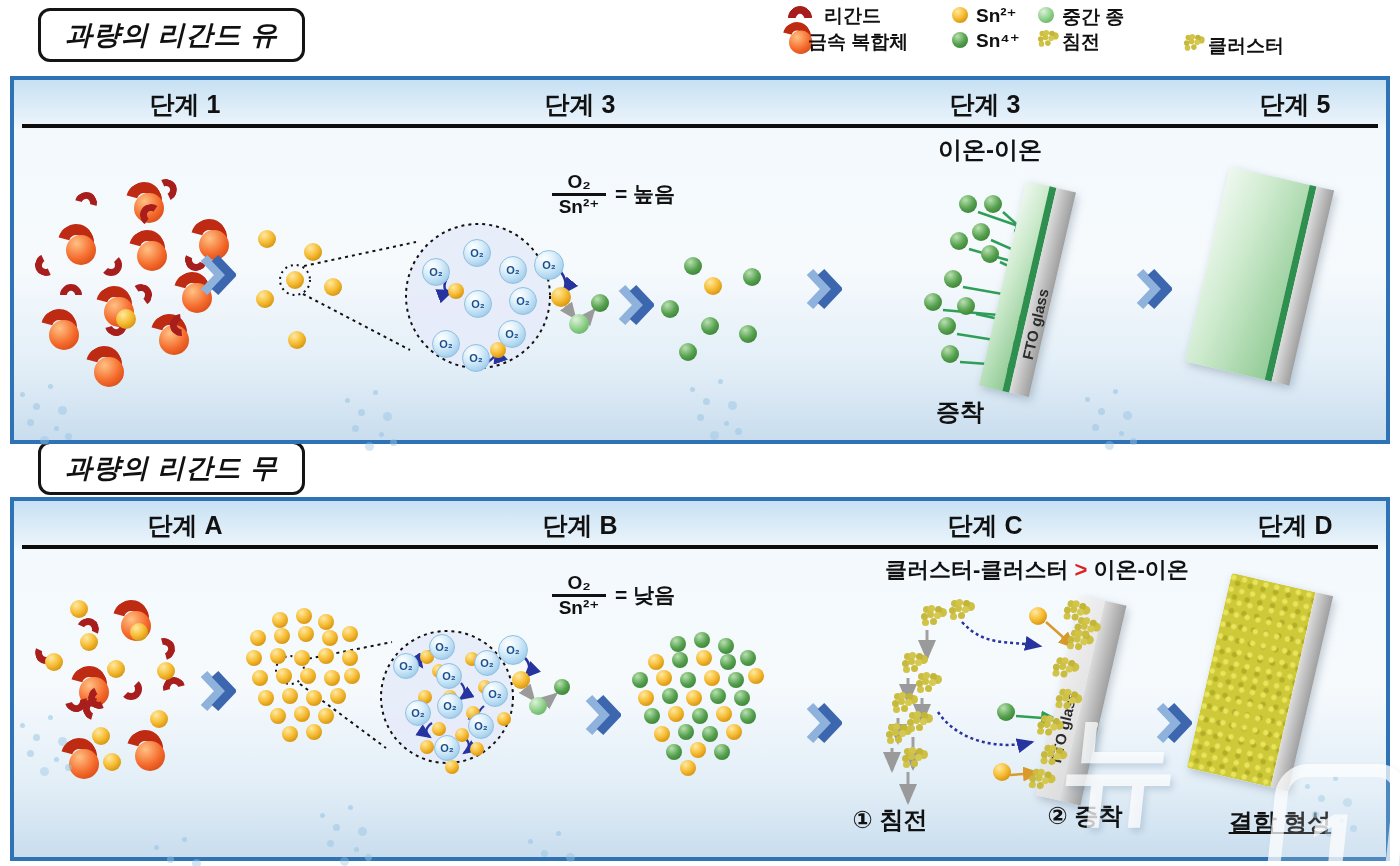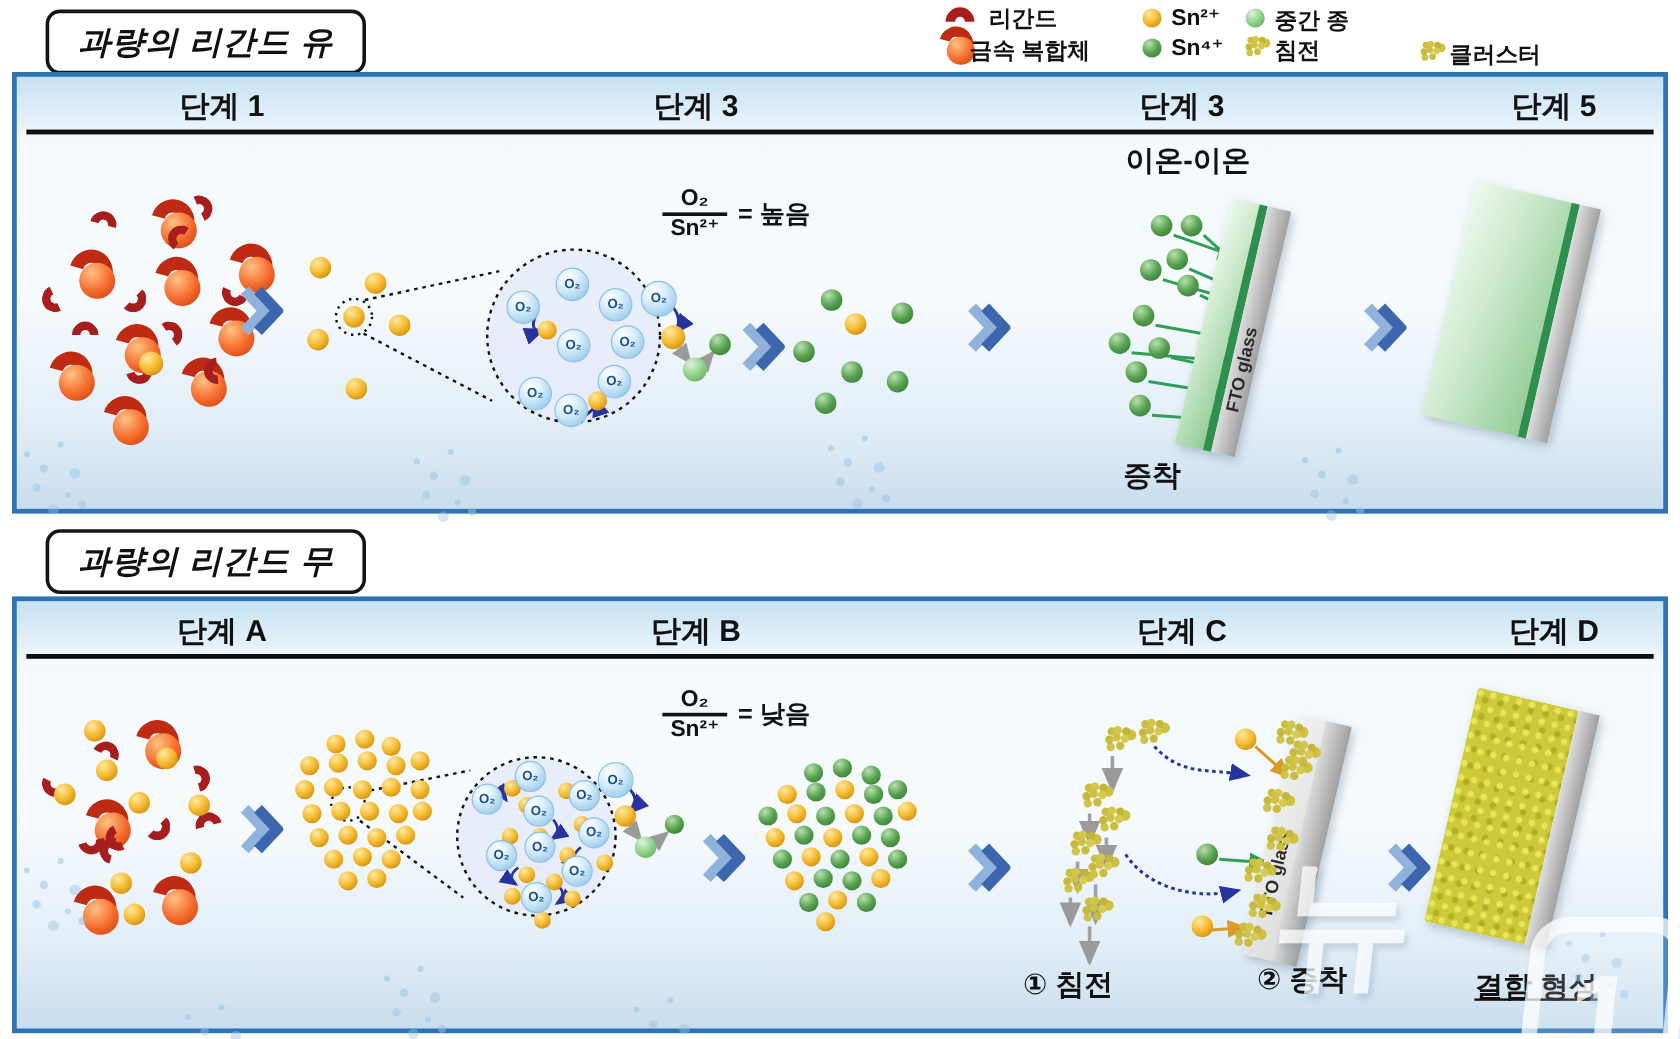--- a/index.html
+++ b/index.html
@@ -6,21 +6,21 @@
   body{width:1400px;height:866px;background:#ffffff;position:relative;overflow:hidden;
        font-family:"Liberation Sans","DejaVu Sans",sans-serif;color:#111;}
   .titlebox{position:absolute;border:3px solid #141414;border-radius:12px;background:#fff;
        padding:6px 24px;font-size:27px;font-weight:800;font-style:italic;letter-spacing:1px;}
   
   .legend{position:absolute;left:780px;top:0;width:620px;height:60px;}
   .lg-label{position:absolute;font-size:19px;font-weight:700;white-space:nowrap;}
   
   .panel{position:absolute;left:10px;width:1372px;border:4px solid #2e73b5;
        background:linear-gradient(180deg,#c7e1f3 0%,#e7f2fa 11%,#f3f9fd 14%,#f6fafd 52%,#e2eef7 80%,#c9ddee 100%);}
-  #panel1{top:60px;height:360px;}
+  #panel1{top:76px;height:360px;}
   #panel2{top:497px;height:356px;}
   .hdr{position:absolute;top:8px;transform:translateX(-50%);font-size:25px;font-weight:800;white-space:nowrap;}
   .rule{position:absolute;left:8px;right:8px;top:44px;height:4px;background:#0d0d0d;}
   .lay{position:absolute;left:0;top:0;pointer-events:none;}
   
   .sp{position:absolute;border-radius:50%;}
   .gold{background:radial-gradient(circle at 35% 28%,#ffe9a0 0%,#f6bc33 45%,#cf8c0c 85%,#a86f06 100%);}
   .dgreen{background:radial-gradient(circle at 35% 28%,#b9e0b0 0%,#55a14e 50%,#2f6e2b 100%);}
   .lgreen{background:radial-gradient(circle at 35% 28%,#ddf2d8 0%,#86cc82 55%,#52a355 100%);}
   .o2{display:flex;align-items:center;justify-content:center;font-weight:700;color:#1a4e8f;font-size:11px;
@@ -322,20 +322,25 @@
 
   <div class="formula" style="left:538px;top:72px;">
     <div class="frac">
       <span>O₂</span>
       <span class="bar"></span>
       <span>Sn²⁺</span>
     </div>
     <span class="eq">= 낮음</span>
   </div>
 
+  <div class="cap cmp" style="left:828px;top:54px;width:390px;font-size:22px;">
+    <span>클러스터-클러스터</span>
+    <span class="gt">&gt;</span>
+    <span>이온-이온</span>
+  </div>
   <div class="cap" style="left:806px;top:303px;width:140px;">① 침전</div>
   <div class="cap" style="left:1001px;top:299px;width:140px;">② 증착</div>
   <div class="cap" style="left:1166px;top:305px;width:200px;text-decoration:underline;">결함 형성</div>
 
   <div class="slab" id="slabC" style="left:1044px;top:97px;width:46px;height:205px;transform:rotate(13deg);">
     <div class="face-gray" style="width:24px;">
       <span class="fto">FTO glass</span>
     </div>
     <div class="edge" style="width:22px;"></div>
   <div class="cluster" style="left: -8px; top: 12px; z-index: 3;"></div>

